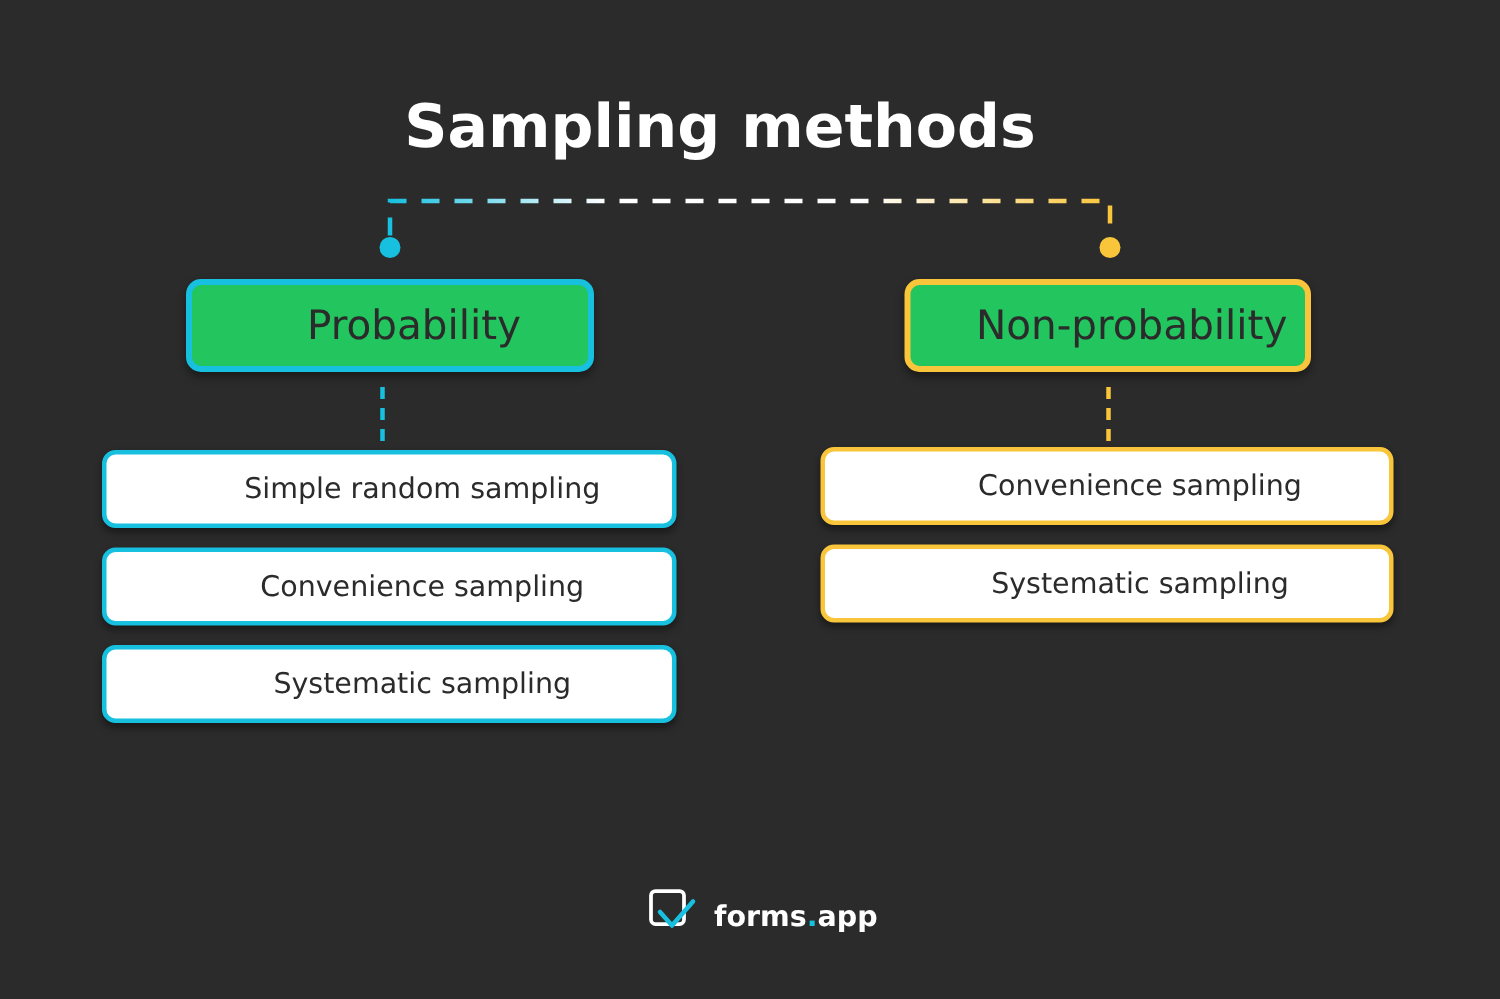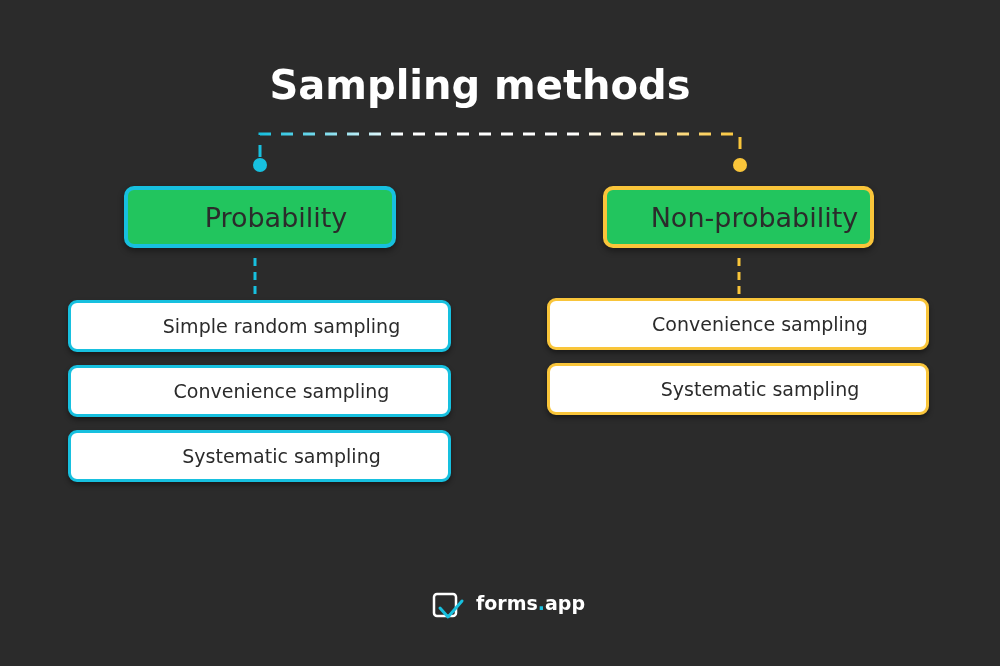--- a/index.html
+++ b/index.html
@@ -8,21 +8,21 @@
   svg.conn{position:absolute;left:0;top:0;}
   .head{position:absolute;top:186px;height:62px;background:#22c55e;border-radius:10px;box-sizing:border-box;display:flex;align-items:center;justify-content:center;font-size:27px;color:#2b2b2b;box-shadow:0 3px 6px rgba(0,0,0,0.4);padding-left:32px;}
   .head.prob{left:124px;width:272px;border:4px solid #17c0df;}
   .head.nonprob{left:603px;width:271px;border:4px solid #f9c53a;}
   .list{position:absolute;}
   .list.left{left:68px;top:300px;width:383px;}
   .list.right{left:547px;top:298px;width:382px;}
   .item{height:52px;margin-bottom:13px;background:#fff;border-radius:9px;box-sizing:border-box;display:flex;align-items:center;justify-content:center;font-size:19px;color:#2b2b2b;box-shadow:0 3px 5px rgba(0,0,0,0.4);padding-left:44px;}
   .left .item{border:3px solid #17c0df;}
   .right .item{border:3px solid #f9c53a;}
-  .brand{position:absolute;left:432px;top:592px;display:flex;align-items:flex-start;gap:8px;}
+  .brand{position:absolute;left:432px;top:592px;display:flex;align-items:flex-end;gap:8px;}
   .brand-text{color:#fff;font-size:19px;font-weight:bold;}
   .brand-text .dot{color:#17c0df;}
 </style>
 </head>
 <body>
 
 <div class="title">Sampling methods</div>
 
 <svg class="conn" width="1000" height="666">
   <defs>

